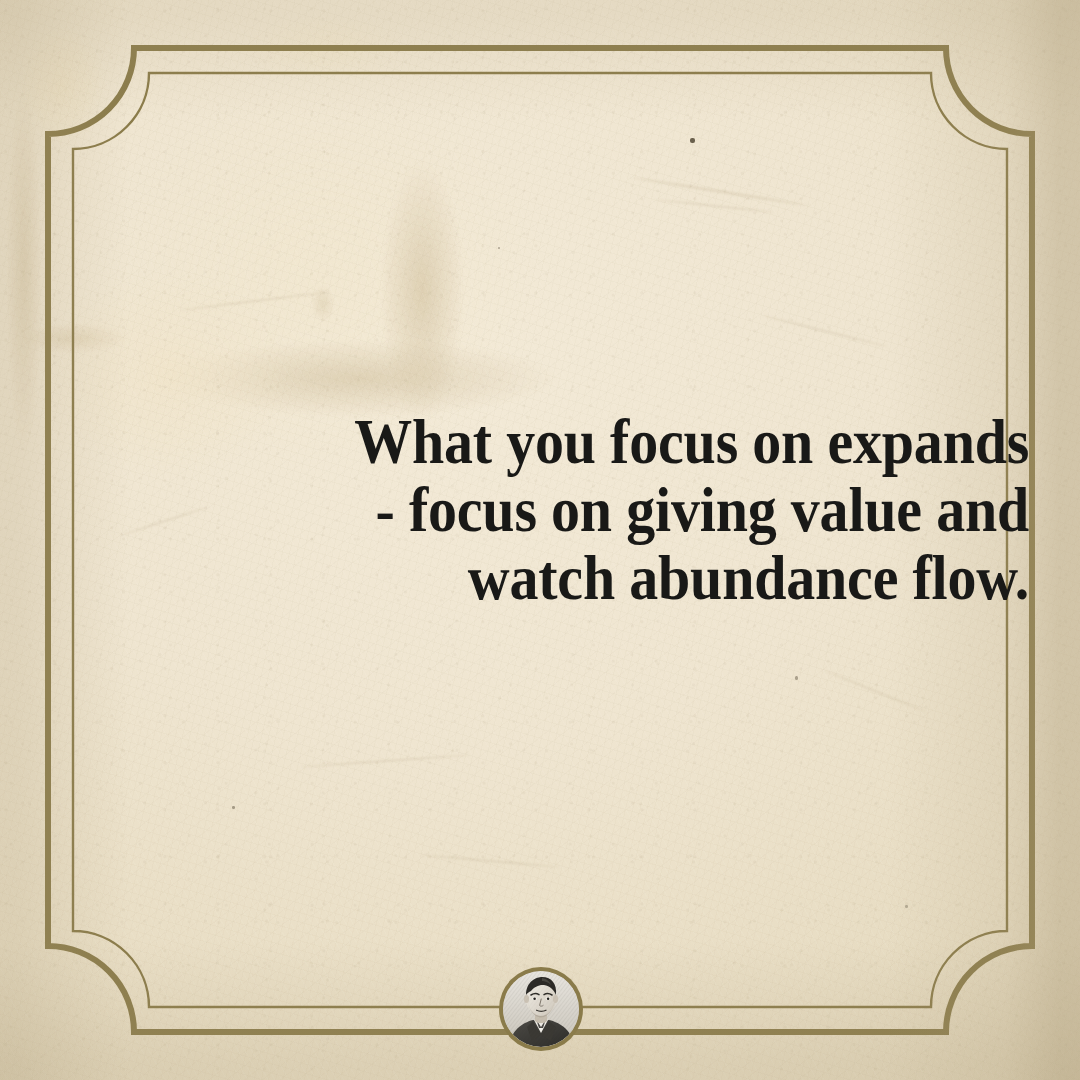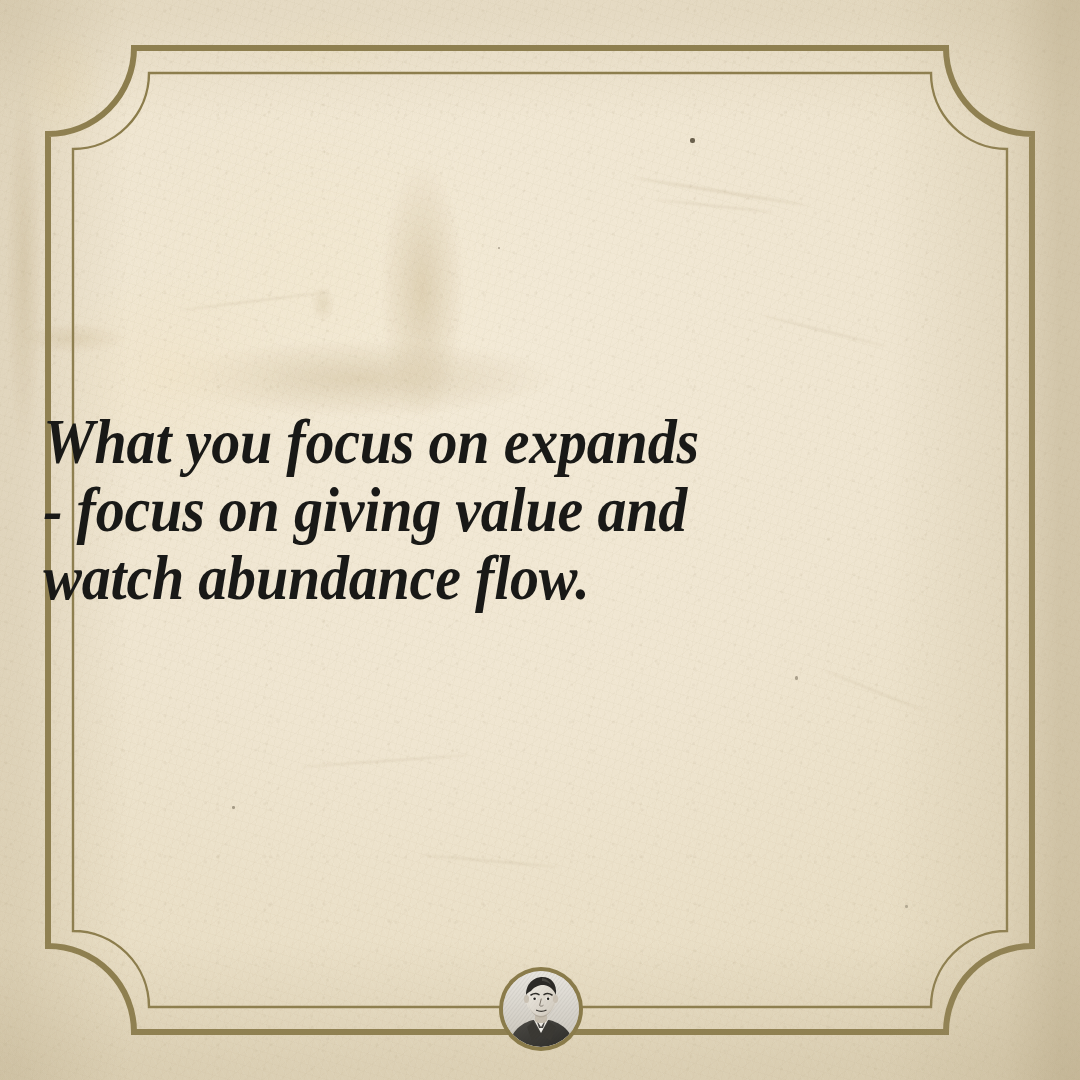--- a/index.html
+++ b/index.html
@@ -73,25 +73,24 @@
       radial-gradient(145% 130% at 50% 44%, rgba(0,0,0,0) 52%, rgba(120,104,76,.12) 82%, rgba(110,95,68,.22) 100%);
     pointer-events:none;
   }
 
   
   .frame-svg{position:absolute;inset:0;width:1080px;height:1080px;pointer-events:none;}
 
   
   .quote-block{
     position:absolute;
-    left:0;right:0;
+    left:0;right:8px;
     top:408px;
-    text-align:left;
+    text-align:right;
     z-index:4;
-    font-style:italic;
   }
   .quote-line{
     display:block;
     color:#191917;
     font-family:"Liberation Serif",serif;
     font-size:63px;
     font-weight:700;
     line-height:68px;
     letter-spacing:-0.2px;
     white-space:pre;

